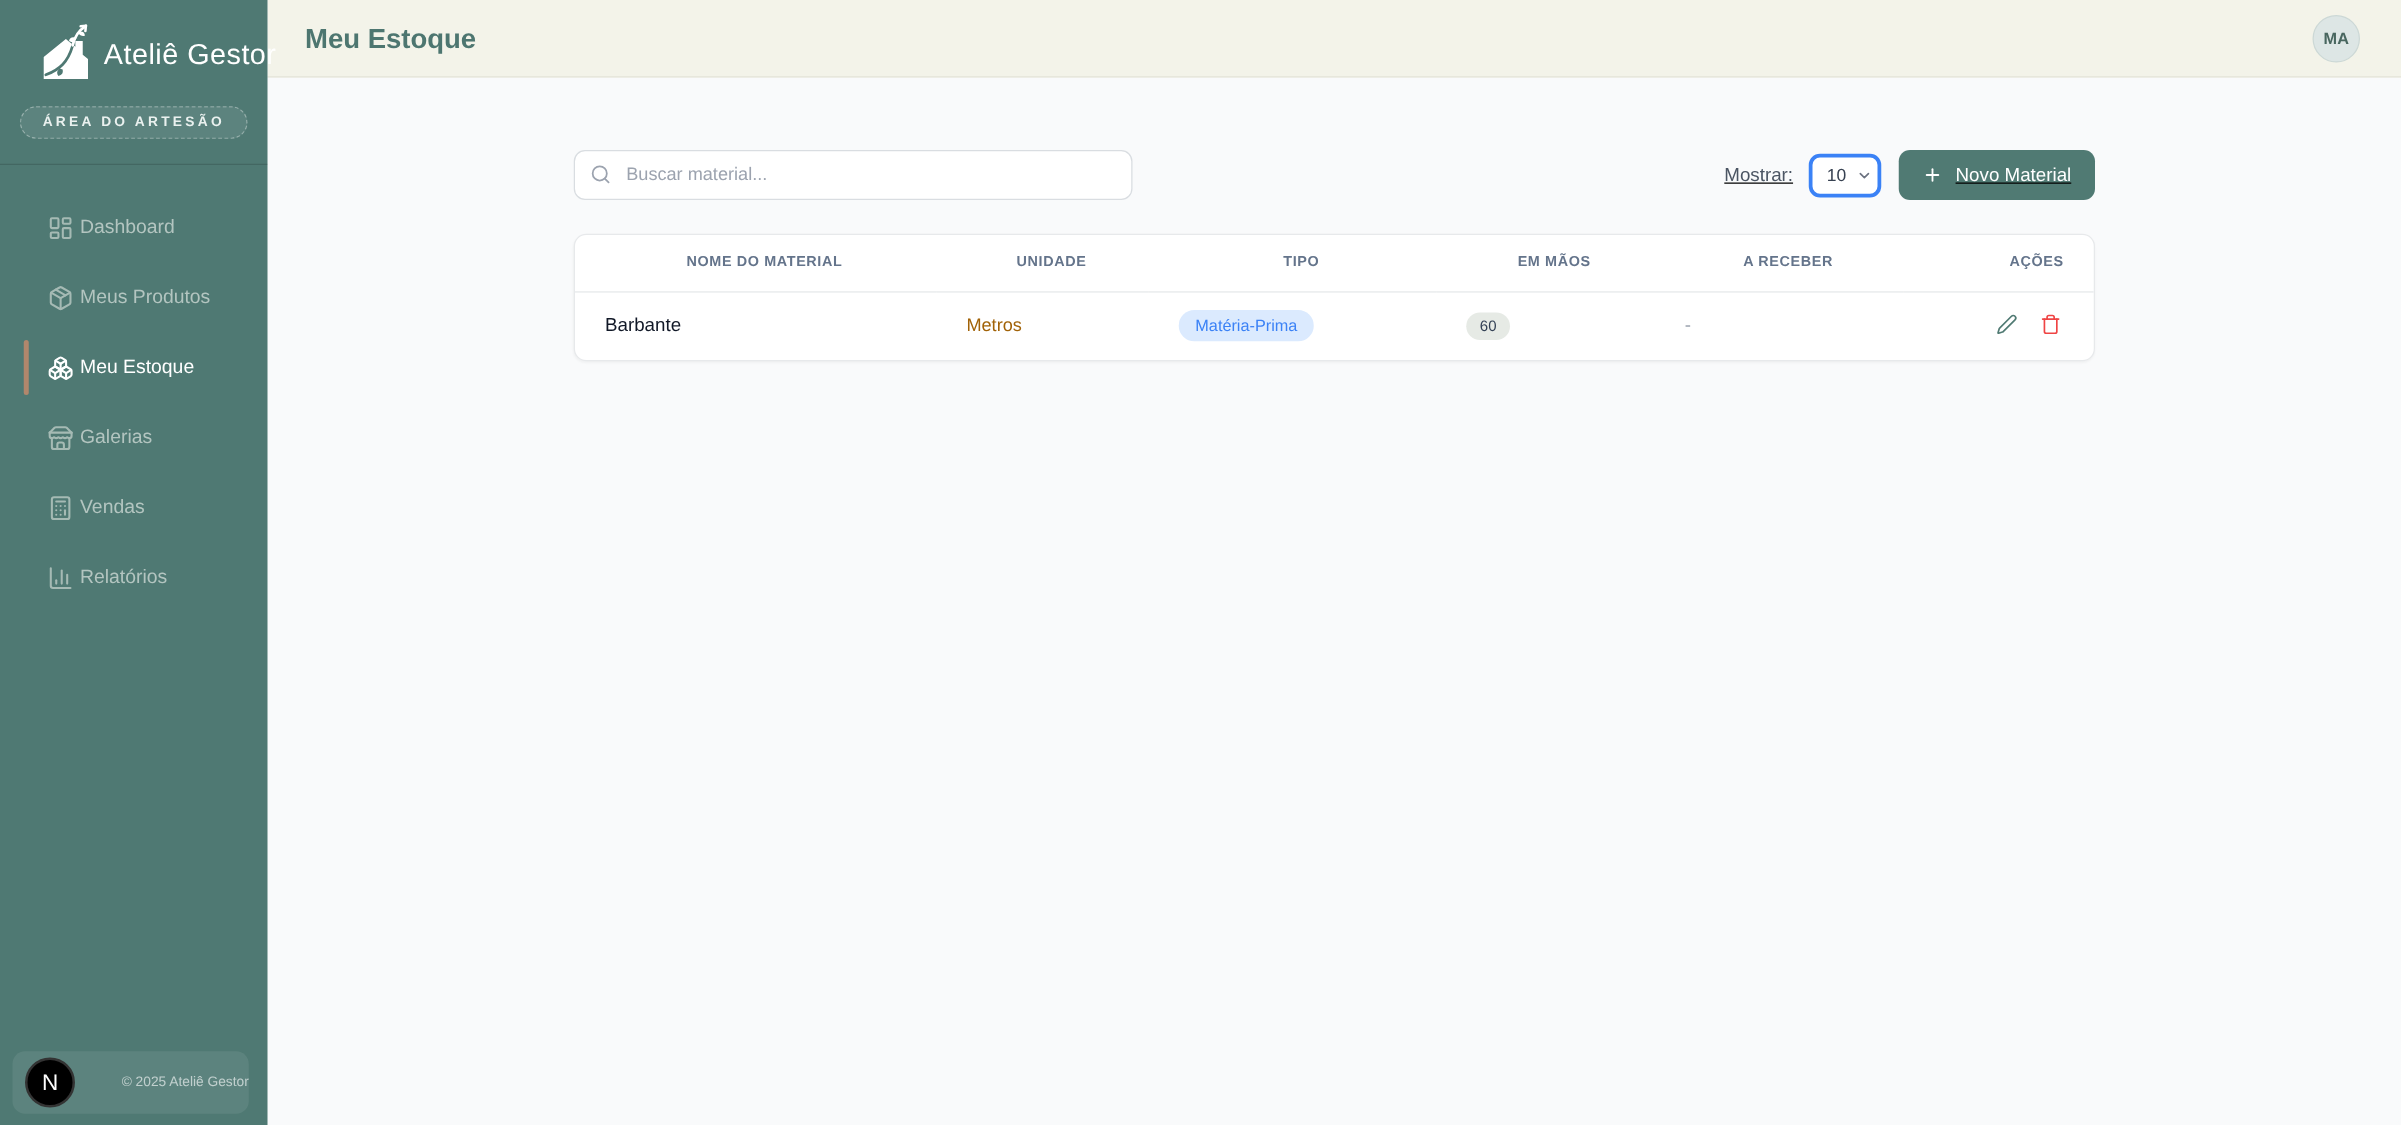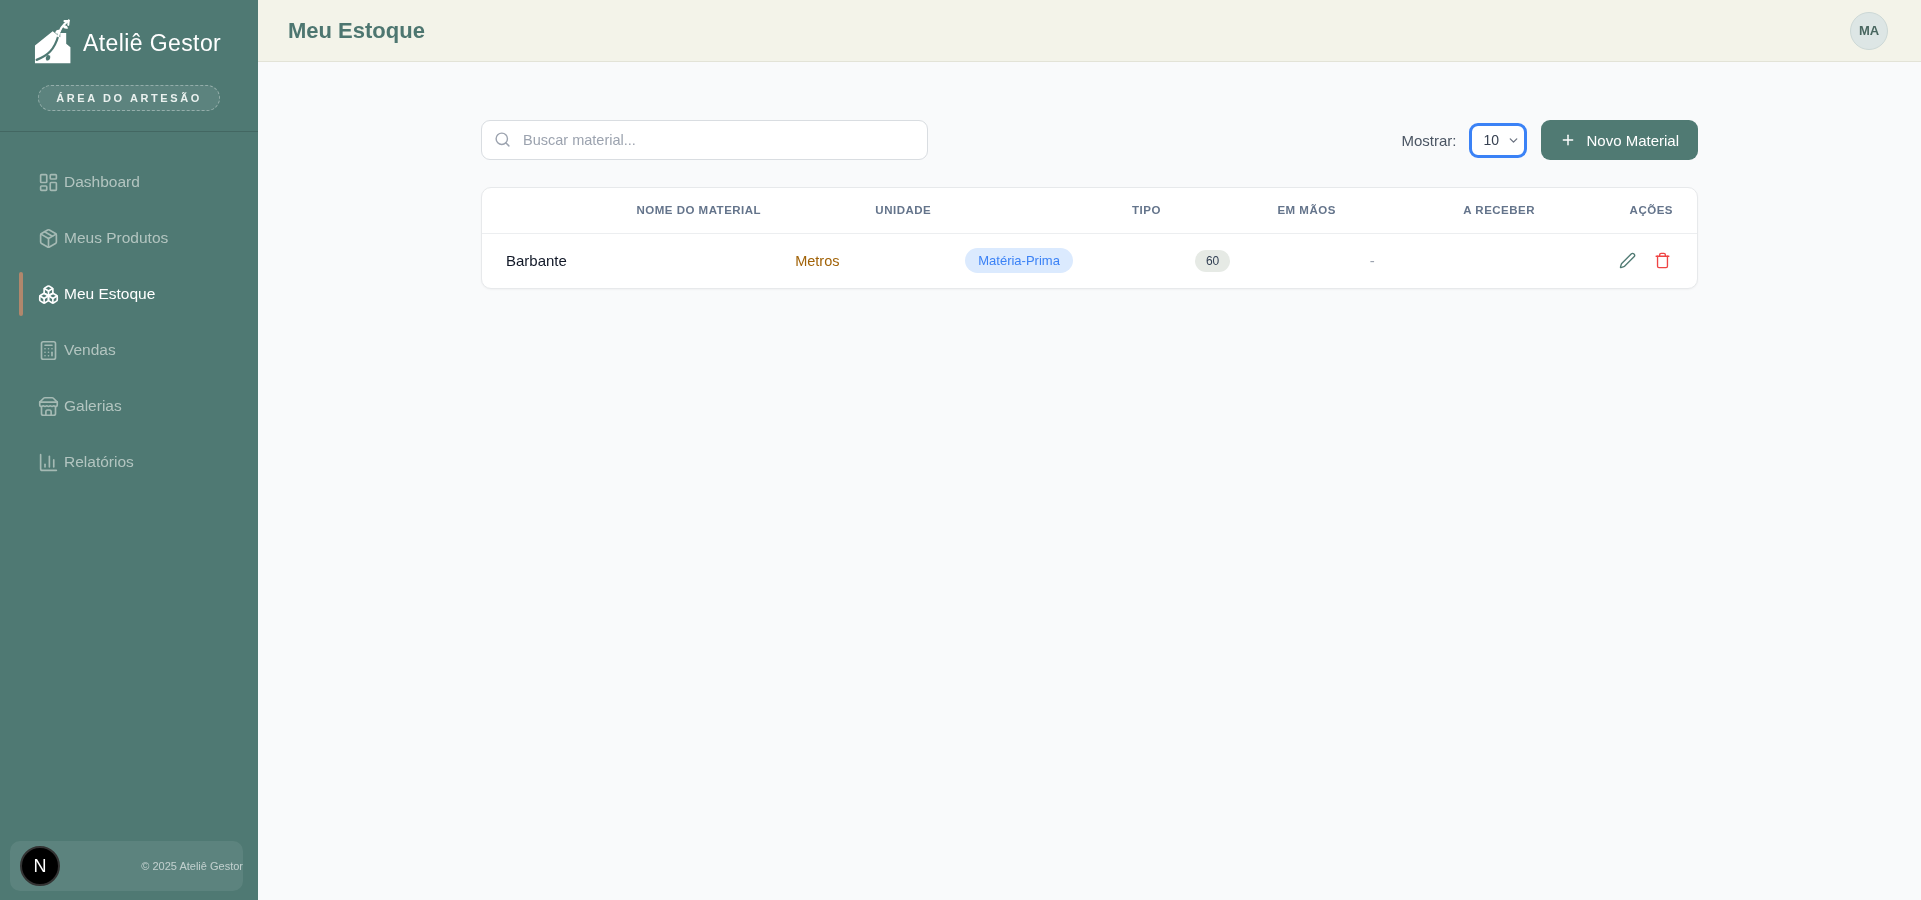--- a/index.html
+++ b/index.html
@@ -6,21 +6,21 @@
   html, body { margin: 0; padding: 0; }
   body {
     width: 1921px; height: 900px; overflow: hidden;
     display: flex;
     font-family: "Liberation Sans", sans-serif;
     background: #f9fafb;
   }
 
   
   .sidebar {
-    width: 258px; flex-shrink: 0; position: relative;
+    width: 214px; flex-shrink: 0; position: relative;
     background: #4f7973; color: #fff;
   }
   .brand-section {
     padding: 16px 0 20px;
     border-bottom: 1px solid rgba(0,0,0,0.14);
   }
   .brand-row {
     display: flex; align-items: center; gap: 5px;
     padding: 0 16px 0 24px;
   }
@@ -85,21 +85,21 @@
     width: 38px; height: 38px; border-radius: 50%;
     background: #dde6e5; border: 1px solid #ccd8d6;
     color: #48665f; font-size: 13px; font-weight: bold;
     display: flex; align-items: center; justify-content: center;
     cursor: pointer;
   }
   .content { flex: 1; padding-top: 58px; }
   .container { width: 1217px; margin: 0 auto; }
 
   
-  .toolbar { display: flex; align-items: center; justify-content: space-between; }
+  .toolbar { display: flex; align-items: center; justify-content: space-between; text-decoration: underline; }
   .search-box { position: relative; width: 447px; }
   .search-box input {
     width: 100%; height: 40px;
     border: 1px solid #d9dde1; border-radius: 9px;
     background: #fff; padding: 0 14px 0 41px;
     font-size: 14.5px; color: #374151; outline: none;
     font-family: "Liberation Sans", sans-serif;
   }
   .search-box input::placeholder { color: #9ca3af; }
   .search-icon {
@@ -136,21 +136,21 @@
     margin-top: 27px;
     background: #fff;
     border: 1px solid #e7e9eb;
     border-radius: 10px;
     box-shadow: 0 1px 2px rgba(0,0,0,0.04);
     overflow: hidden;
   }
   table { width: 100%; border-collapse: collapse; table-layout: fixed; }
   thead th {
     height: 45px;
-    text-align: right; vertical-align: middle;
+    text-align: center; vertical-align: middle;
     padding: 0 10px 0 24px;
     font-size: 11.5px; font-weight: bold; letter-spacing: .5px;
     color: #64748b;
     border-bottom: 1px solid #eceef0;
     white-space: nowrap;
   }
   thead th:last-child { text-align: right; padding-right: 24px; }
   tbody td {
     height: 55px; vertical-align: middle;
     padding: 0 10px 0 24px;
@@ -241,46 +241,46 @@
             <path d="m12 8 4.74-2.85"></path>
             <path d="M12 13.5V8"></path>
         </svg>
       </span>
       <span>Meu Estoque</span>
     </div>
 
     <div class="nav-item">
       <span class="nav-icon">
         <svg viewBox="0 0 24 24" fill="none" stroke="currentColor" stroke-width="1.9" stroke-linecap="round" stroke-linejoin="round">
+          <path d="m2 7 4.41-4.41A2 2 0 0 1 7.83 2h8.34a2 2 0 0 1 1.42.59L22 7"></path>
+          <path d="M4 12v8a2 2 0 0 0 2 2h12a2 2 0 0 0 2-2v-8"></path>
+          <path d="M15 22v-4a2 2 0 0 0-2-2h-2a2 2 0 0 0-2 2v4"></path>
+          <path d="M2 7h20"></path>
+          <path d="M22 7v3a2 2 0 0 1-2 2 2.7 2.7 0 0 1-1.59-.63.7.7 0 0 0-.82 0A2.7 2.7 0 0 1 16 12a2.7 2.7 0 0 1-1.59-.63.7.7 0 0 0-.82 0A2.7 2.7 0 0 1 12 12a2.7 2.7 0 0 1-1.59-.63.7.7 0 0 0-.82 0A2.7 2.7 0 0 1 8 12a2.7 2.7 0 0 1-1.59-.63.7.7 0 0 0-.82 0A2.7 2.7 0 0 1 4 12a2 2 0 0 1-2-2V7"></path>
+        </svg>
+      </span>
+      <span>Galerias</span>
+    </div>
+
+    <div class="nav-item">
+      <span class="nav-icon">
+        <svg viewBox="0 0 24 24" fill="none" stroke="currentColor" stroke-width="1.9" stroke-linecap="round" stroke-linejoin="round">
           <rect width="16" height="20" x="4" y="2" rx="2"></rect>
           <line x1="8" x2="16" y1="6" y2="6"></line>
           <line x1="16" x2="16" y1="14" y2="18"></line>
           <path d="M16 10h.01"></path>
             <path d="M12 10h.01"></path>
             <path d="M8 10h.01"></path>
           <path d="M12 14h.01"></path>
             <path d="M8 14h.01"></path>
           <path d="M12 18h.01"></path>
             <path d="M8 18h.01"></path>
         </svg>
       </span>
       <span>Vendas</span>
-    </div>
-
-    <div class="nav-item">
-      <span class="nav-icon">
-        <svg viewBox="0 0 24 24" fill="none" stroke="currentColor" stroke-width="1.9" stroke-linecap="round" stroke-linejoin="round">
-          <path d="m2 7 4.41-4.41A2 2 0 0 1 7.83 2h8.34a2 2 0 0 1 1.42.59L22 7"></path>
-          <path d="M4 12v8a2 2 0 0 0 2 2h12a2 2 0 0 0 2-2v-8"></path>
-          <path d="M15 22v-4a2 2 0 0 0-2-2h-2a2 2 0 0 0-2 2v4"></path>
-          <path d="M2 7h20"></path>
-          <path d="M22 7v3a2 2 0 0 1-2 2 2.7 2.7 0 0 1-1.59-.63.7.7 0 0 0-.82 0A2.7 2.7 0 0 1 16 12a2.7 2.7 0 0 1-1.59-.63.7.7 0 0 0-.82 0A2.7 2.7 0 0 1 12 12a2.7 2.7 0 0 1-1.59-.63.7.7 0 0 0-.82 0A2.7 2.7 0 0 1 8 12a2.7 2.7 0 0 1-1.59-.63.7.7 0 0 0-.82 0A2.7 2.7 0 0 1 4 12a2 2 0 0 1-2-2V7"></path>
-        </svg>
-      </span>
-      <span>Galerias</span>
     </div>
 
     <div class="nav-item">
       <span class="nav-icon">
         <svg viewBox="0 0 24 24" fill="none" stroke="currentColor" stroke-width="1.9" stroke-linecap="round" stroke-linejoin="round">
           <path d="M3 3v16a2 2 0 0 0 2 2h16"></path>
             <path d="M18 17V9"></path>
             <path d="M13 17V5"></path>
             <path d="M8 17v-3"></path>
         </svg>

